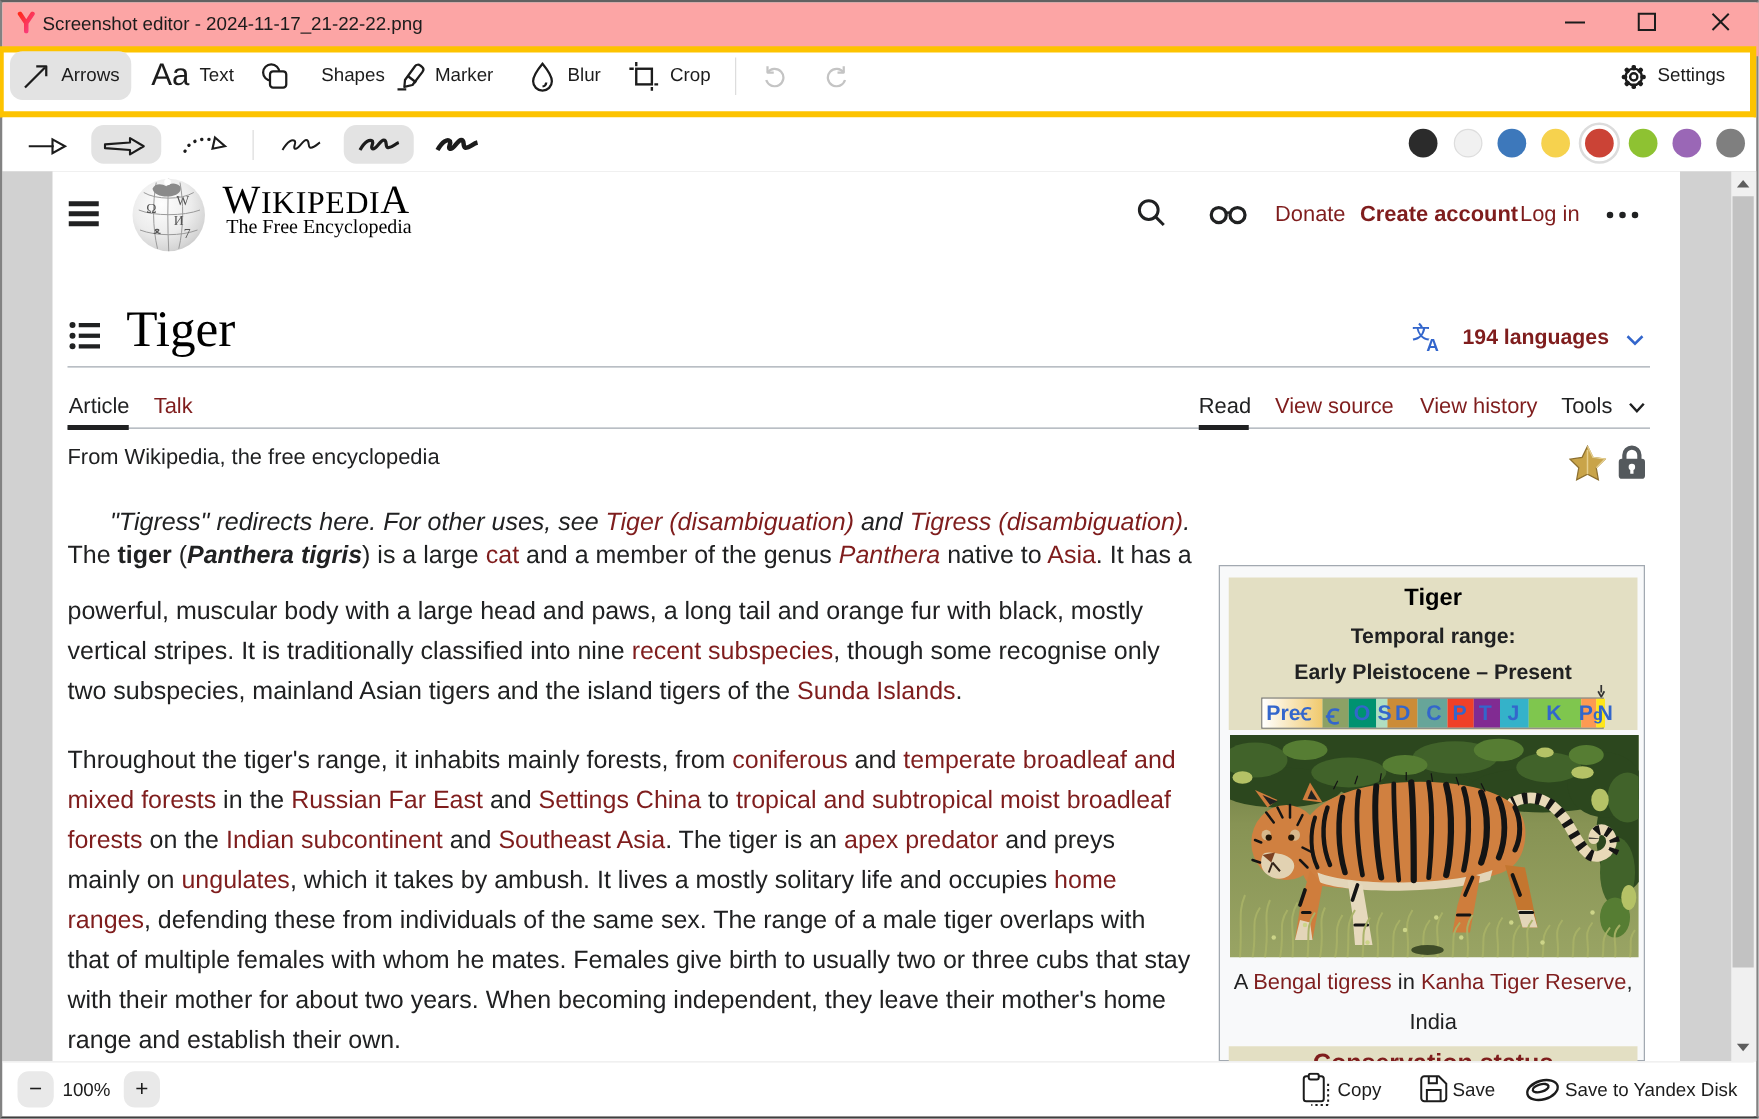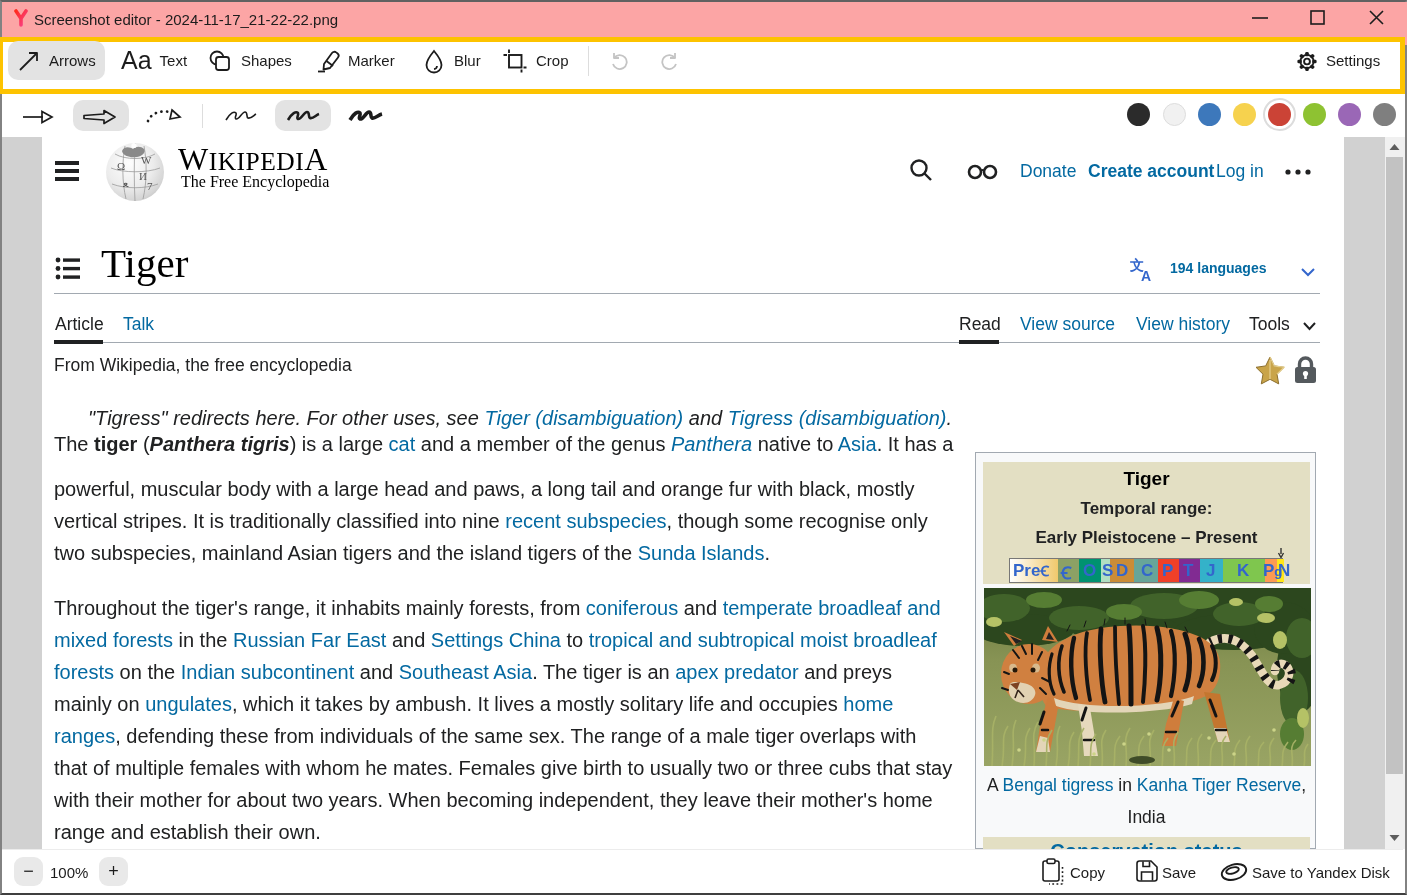--- a/index.html
+++ b/index.html
@@ -26,21 +26,21 @@
 
 #sbar{position:absolute;left:1383px;top:0;width:20px;height:712px;background:#f0f0f0;}
 #sthumb{position:absolute;left:1px;top:20px;width:17px;height:617px;background:#c2c2c2;}
 
 #bbar{position:absolute;left:2px;top:849px;width:1401px;height:44px;background:#fff;border-top:1px solid #ececec;box-sizing:border-box;}
 .bzbtn{position:absolute;top:7px;width:29px;height:29px;border-radius:9px;background:#e9e9e9;display:flex;align-items:center;justify-content:center;font-size:18px;color:#1c1c1c;}
 .blab{position:absolute;top:14px;font-size:15px;color:#1c1c1c;white-space:nowrap;}
 
 #page{font-size:17.5px;color:#202122;}
 .ln{font-size:20px;}
-a{color:#0369a1;text-decoration:none;text-align:right;}
+a{color:#7f1d1d;text-decoration:none;text-align:right;}
 .ln{position:absolute;white-space:nowrap;}
 .serif{font-family:"Liberation Serif",serif;}
 .beige{background:#e3dfc3;}
 </style>
 </head>
 <body>
 <div id="win"></div>
 <div id="titlebar">
   <svg class="abs" style="left:10px;top:7px" width="18" height="18" viewBox="0 0 18 18">
     <defs>
@@ -70,21 +70,21 @@
   </div>
   <div class="tbtn" style="left:116px;width:110px;">
     <span class="serif" style="font-family:'Liberation Sans';font-size:25px;margin-left:7px;">Aa</span>
     <span style="margin-left:8px">Text</span>
   </div>
   <div class="tbtn" style="left:202px;width:110px;">
     <svg style="margin-left:7px" width="26" height="26" viewBox="0 0 26 26" fill="none" stroke="#1c1c1c" stroke-width="1.8">
       <circle cx="10" cy="10" r="6.5"></circle>
         <rect x="9" y="9" width="13" height="13" rx="2.5" fill="#fff"></rect>
     </svg>
-    <span style="margin-left:8px">Shapes</span>
+    <span style="margin-left:24px">Shapes</span>
   </div>
   <div class="tbtn" style="left:310px;width:110px;">
     <svg style="margin-left:7px" width="26" height="26" viewBox="0 0 26 26" fill="none" stroke="#1c1c1c" stroke-width="1.8">
       <path d="M9 16 L17 5 C18 3.6 20 3.4 21.2 4.4 L22.6 5.5 C23.8 6.5 24 8.2 23 9.5 L15 20 L8.5 21.5 Z" stroke-linejoin="round"></path>
       <path d="M11.5 13 L18 18"></path>
       <path d="M3 23.5 H10"></path>
     </svg>
     <span style="margin-left:7px">Marker</span>
   </div>
   <div class="tbtn" style="left:417px;width:90px;">
@@ -233,21 +233,21 @@
           <rect x="8" y="19.4" width="17" height="3.4"></rect>
         </g>
     </svg>
     <div class="abs serif" style="left:59px;top:102px;font-size:41px;color:#000;">Tiger</div>
     <svg class="abs" style="left:1088px;top:120px" width="27" height="26" viewBox="0 0 27 26">
       <g fill="#36c">
           <text x="0" y="13" font-size="14" font-weight="bold">文</text>
           <text x="11" y="24" font-size="14" font-weight="bold">A</text>
         </g>
     </svg>
-    <div class="abs" style="left:1128px;top:123px;font-size:14px;font-weight:bold;"><a>194 languages</a></div>
+    <div class="abs" style="left:1128px;top:123px;font-size:17px;font-weight:bold;"><a>194 languages</a></div>
     <svg class="abs" style="left:1258px;top:130px" width="16" height="10" viewBox="0 0 16 10" fill="none" stroke="#36c" stroke-width="2">
         <path d="M2 2 L8 8 L14 2"></path>
       </svg>
     <div class="abs" style="left:12px;top:156px;width:1266px;height:1px;background:#a2a9b1;"></div>
 
     <div class="abs" style="left:13px;top:177px;color:#202122;">Article</div>
     <div class="abs" style="left:81px;top:177px;"><a>Talk</a></div>
     <div class="abs" style="left:917px;top:177px;color:#202122;">Read</div>
     <div class="abs" style="left:978px;top:177px;"><a>View source</a></div>
     <div class="abs" style="left:1094px;top:177px;"><a>View history</a></div>

